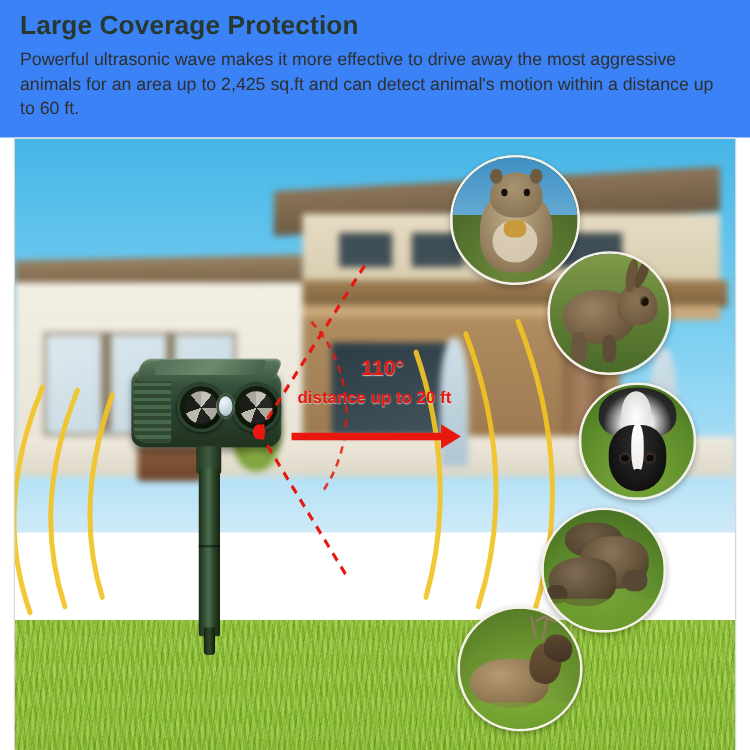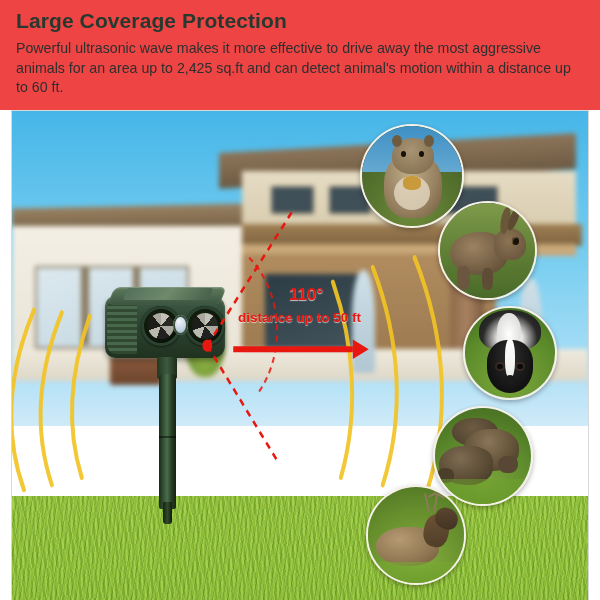--- a/index.html
+++ b/index.html
@@ -3,21 +3,21 @@
 <meta charset="utf-8">
 <style>
   html,body{margin:0;padding:0;}
   body{
     width:600px;height:600px;overflow:hidden;background:#ffffff;
     font-family:"Liberation Sans", sans-serif;
   }
   .page{position:relative;width:600px;height:600px;background:#fff;}
 
   
-  .header{position:absolute;left:0;top:0;width:600px;height:110px;background:#ef4444;}
+  .header{position:absolute;left:0;top:0;width:600px;height:110px;background:#3b82f6;}
   .title{
     position:absolute;left:16px;top:9px;
     font-size:21px;font-weight:bold;color:#27392f;letter-spacing:.1px;
   }
   .desc{
     position:absolute;left:16px;top:39px;width:560px;
     font-size:14.2px;line-height:19.5px;color:#2f2f2f;
   }
 
   
@@ -280,21 +280,21 @@
     <svg class="annot" viewBox="0 0 578 478" preserveAspectRatio="none">
       <path d="M196,192 L283,80" stroke="#e8170f" stroke-width="2.4" stroke-dasharray="6 5" fill="none"></path>
       <path d="M196,192 L266,286" stroke="#e8170f" stroke-width="2.4" stroke-dasharray="6 5" fill="none"></path>
       <path d="M238,120 A78,78 0 0,1 246,232" stroke="#e8170f" stroke-width="2" stroke-dasharray="5 4" fill="none" opacity="0.85"></path>
       <circle cx="196" cy="192" r="5" fill="#e8170f"></circle>
       <line x1="222" y1="195" x2="342" y2="195" stroke="#e8170f" stroke-width="5"></line>
       <polygon points="342,187 358,195 342,203" fill="#e8170f"></polygon>
     </svg>
 
     <div class="deg-label">110°</div>
-    <div class="dist-label">distance up to 50 ft</div>
+    <div class="dist-label">distance up to 20 ft</div>
 
     <div class="circ" style="left:348px;top:13px;width:100px;height:100px;">
       <div class="fill sq-bg">
         <div class="sq-sky"></div>
         <div class="sq-body"></div>
         <div class="sq-belly"></div>
         <div class="sq-head"></div>
         <div class="sq-ear sq-e1"></div>
         <div class="sq-ear sq-e2"></div>
         <div class="sq-eye sq-y1"></div>

